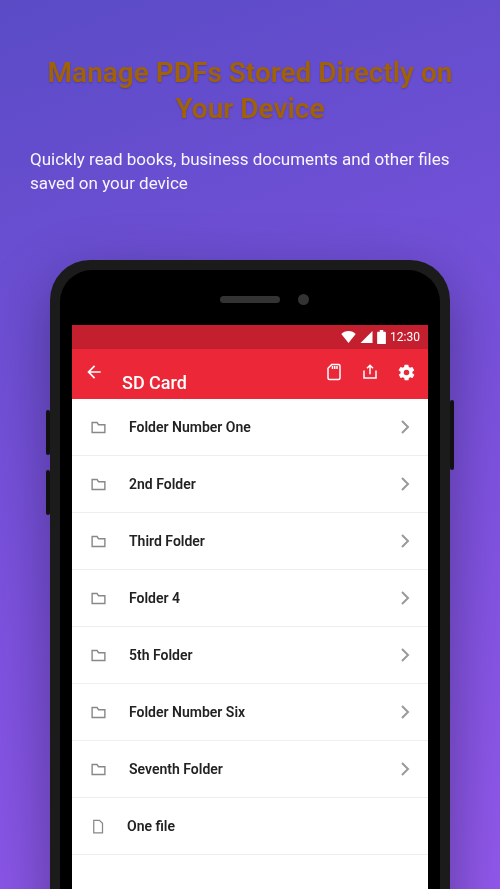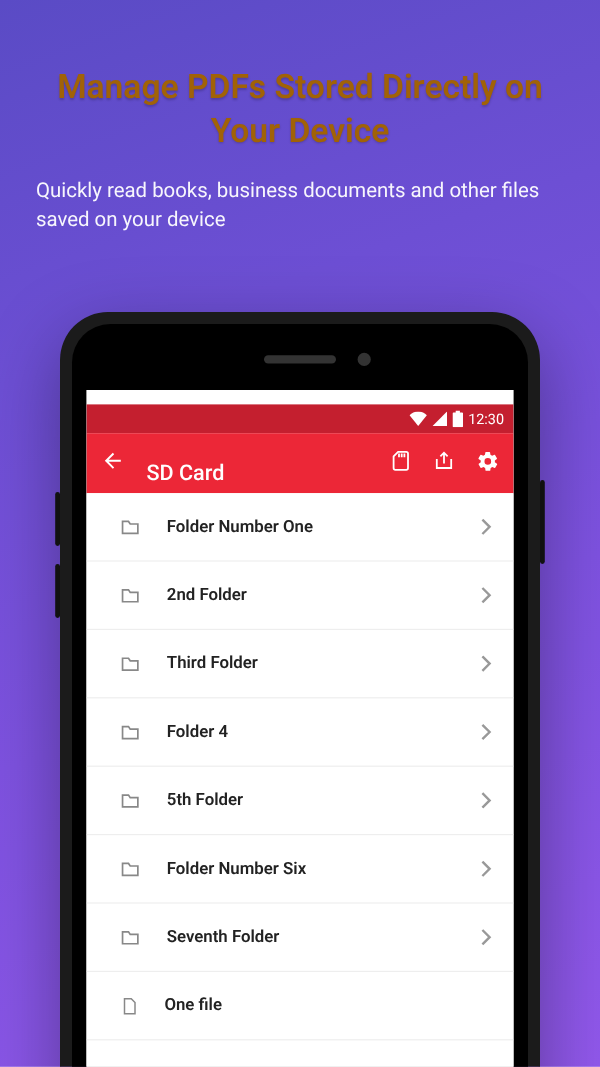--- a/index.html
+++ b/index.html
@@ -86,21 +86,20 @@
   .status-bar {
     height: 24px;
     background: #c41f2f;
     display: flex;
     align-items: center;
     justify-content: flex-end;
     padding: 0 8px;
     gap: 4px;
     color: #fff;
     font-size: 12px;
-    margin-top: 12px;
   }
   .status-bar svg { display: block; }
   .app-bar {
     height: 50px;
     background: #ec2737;
     display: flex;
     align-items: center;
     padding: 0 12px;
     color: #fff;
     gap: 18px;
@@ -119,21 +118,21 @@
   .icon-btn { cursor: pointer; }
   .list {
     flex: 1;
     background: #fff;
     overflow: hidden;
   }
   .list-item {
     height: 57px;
     display: flex;
     align-items: center;
-    padding: 0 18px 0 28px;
+    padding: 0 18px 0 18px;
     border-bottom: 1px solid #eee;
     cursor: pointer;
     gap: 22px;
   }
   .list-item .label {
     flex: 1;
     font-size: 14px;
     font-weight: 600;
     color: #222;
   }

